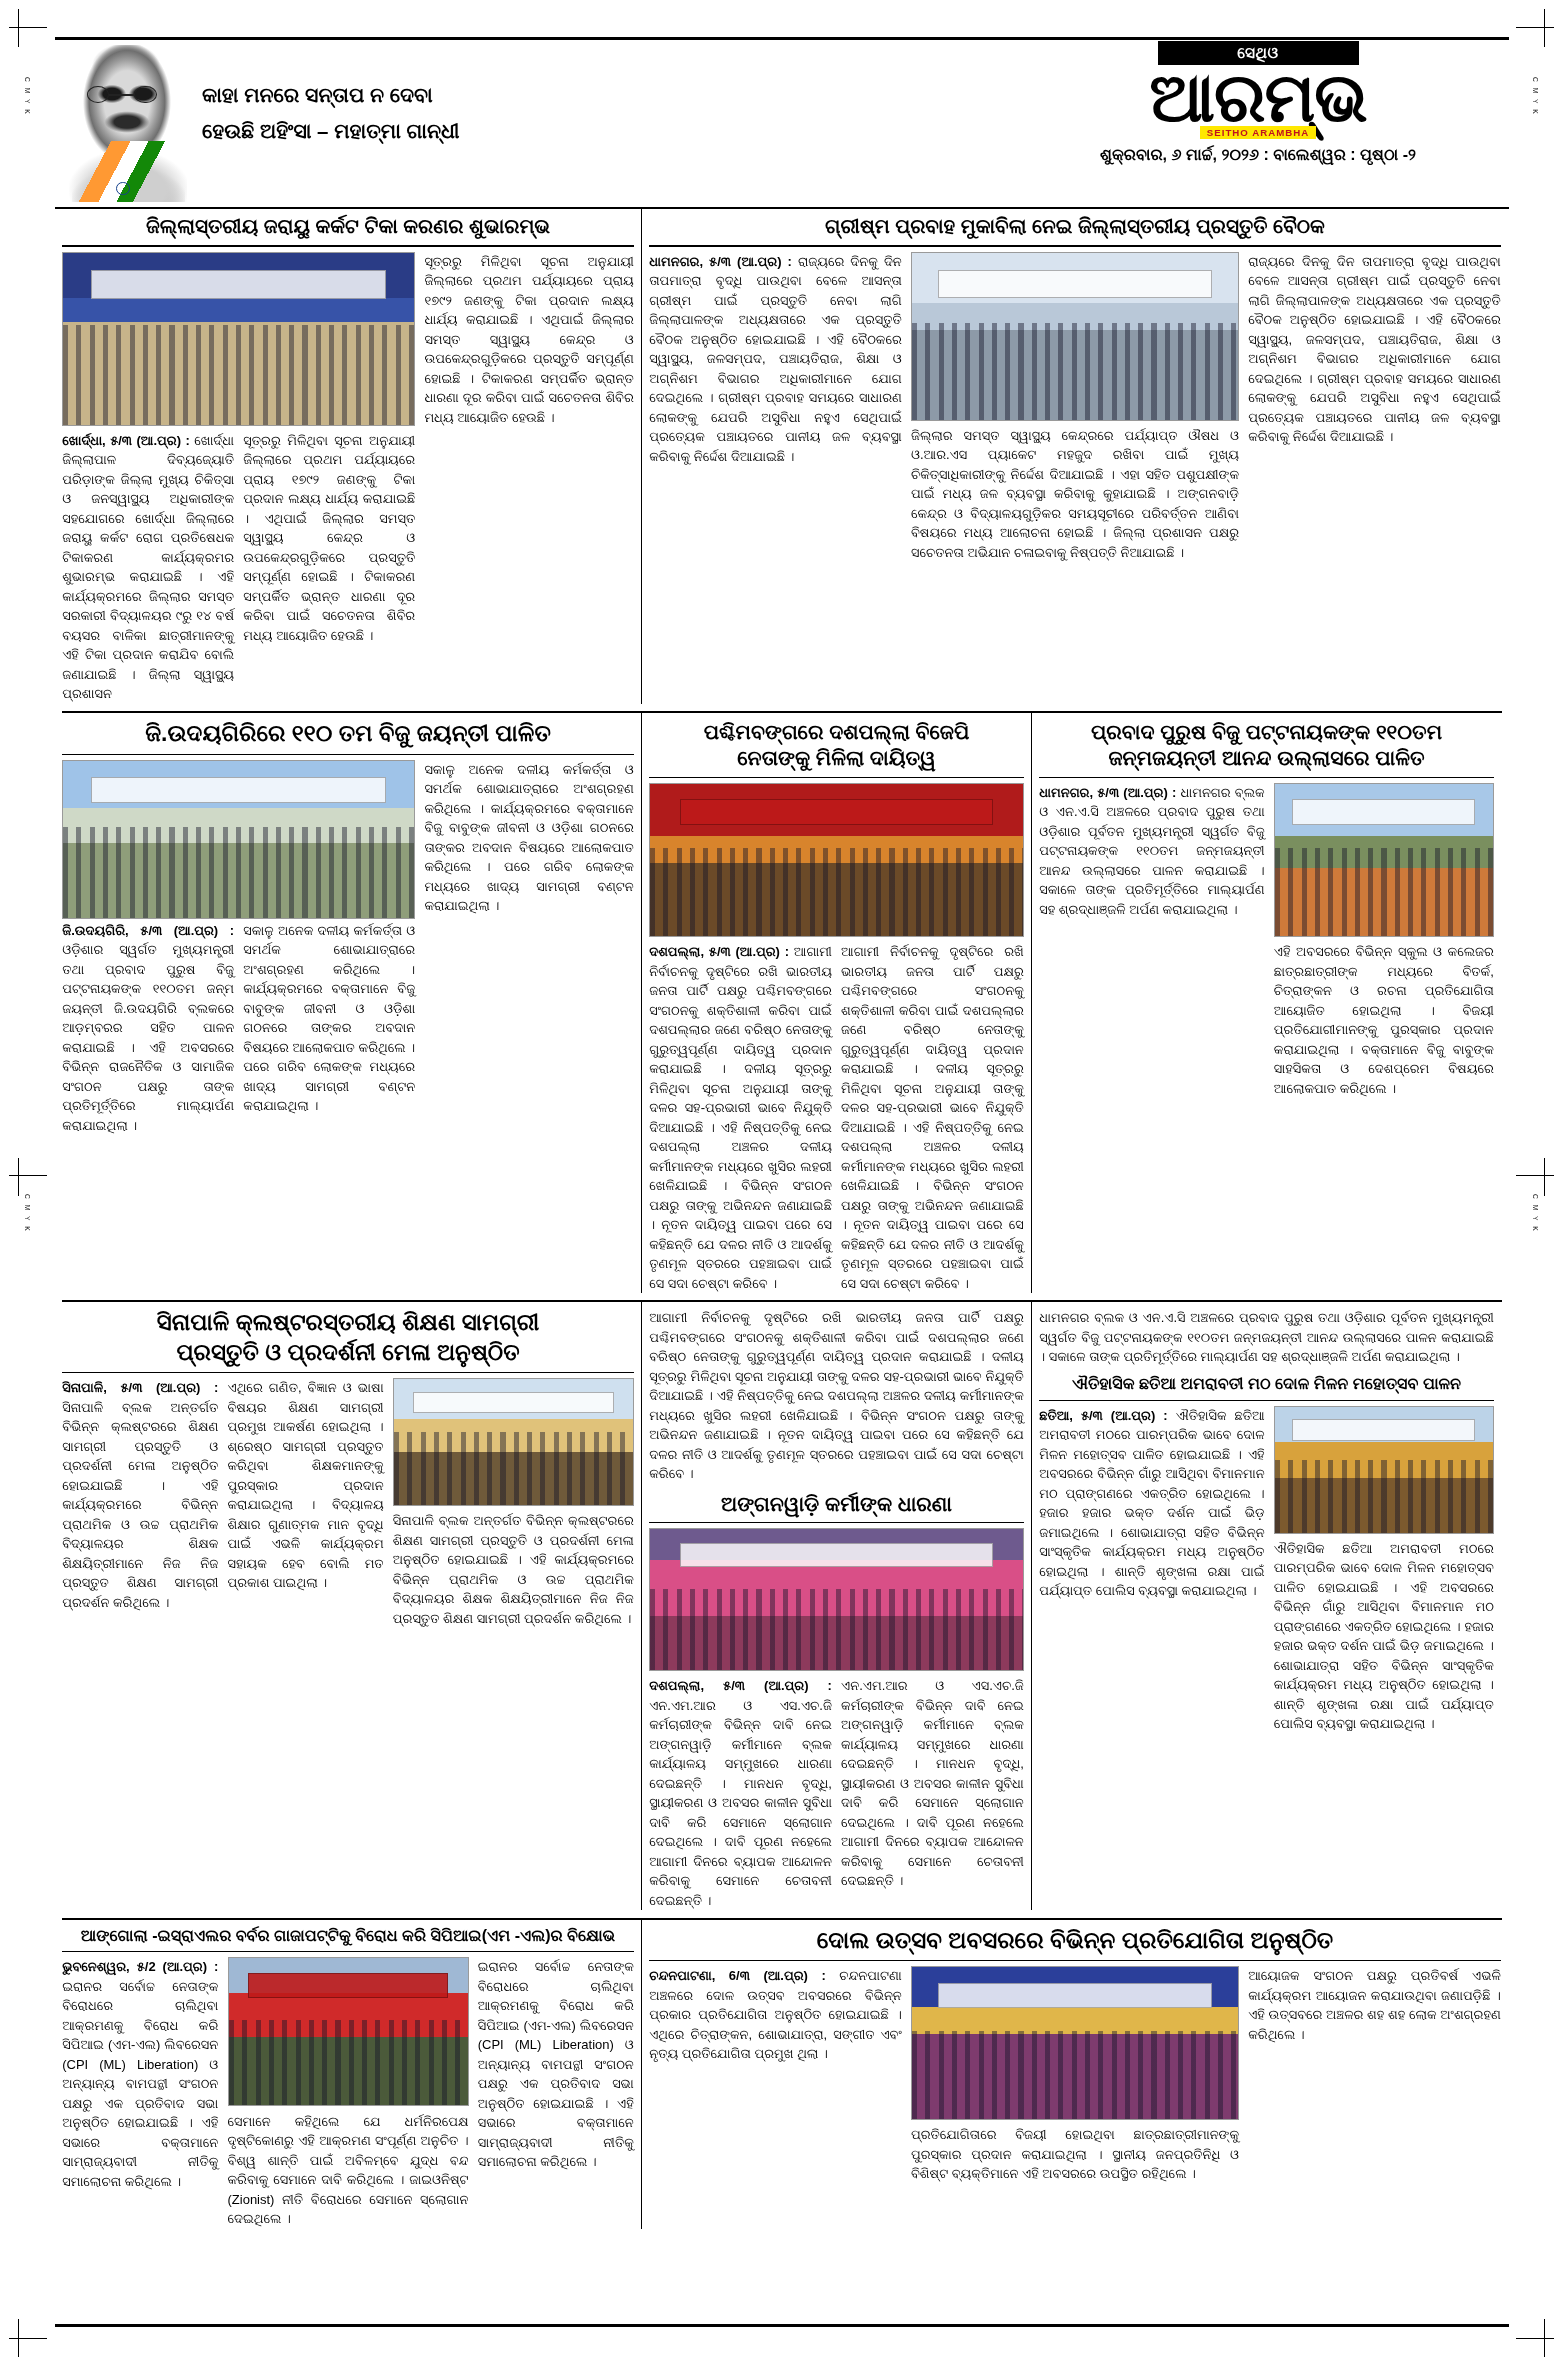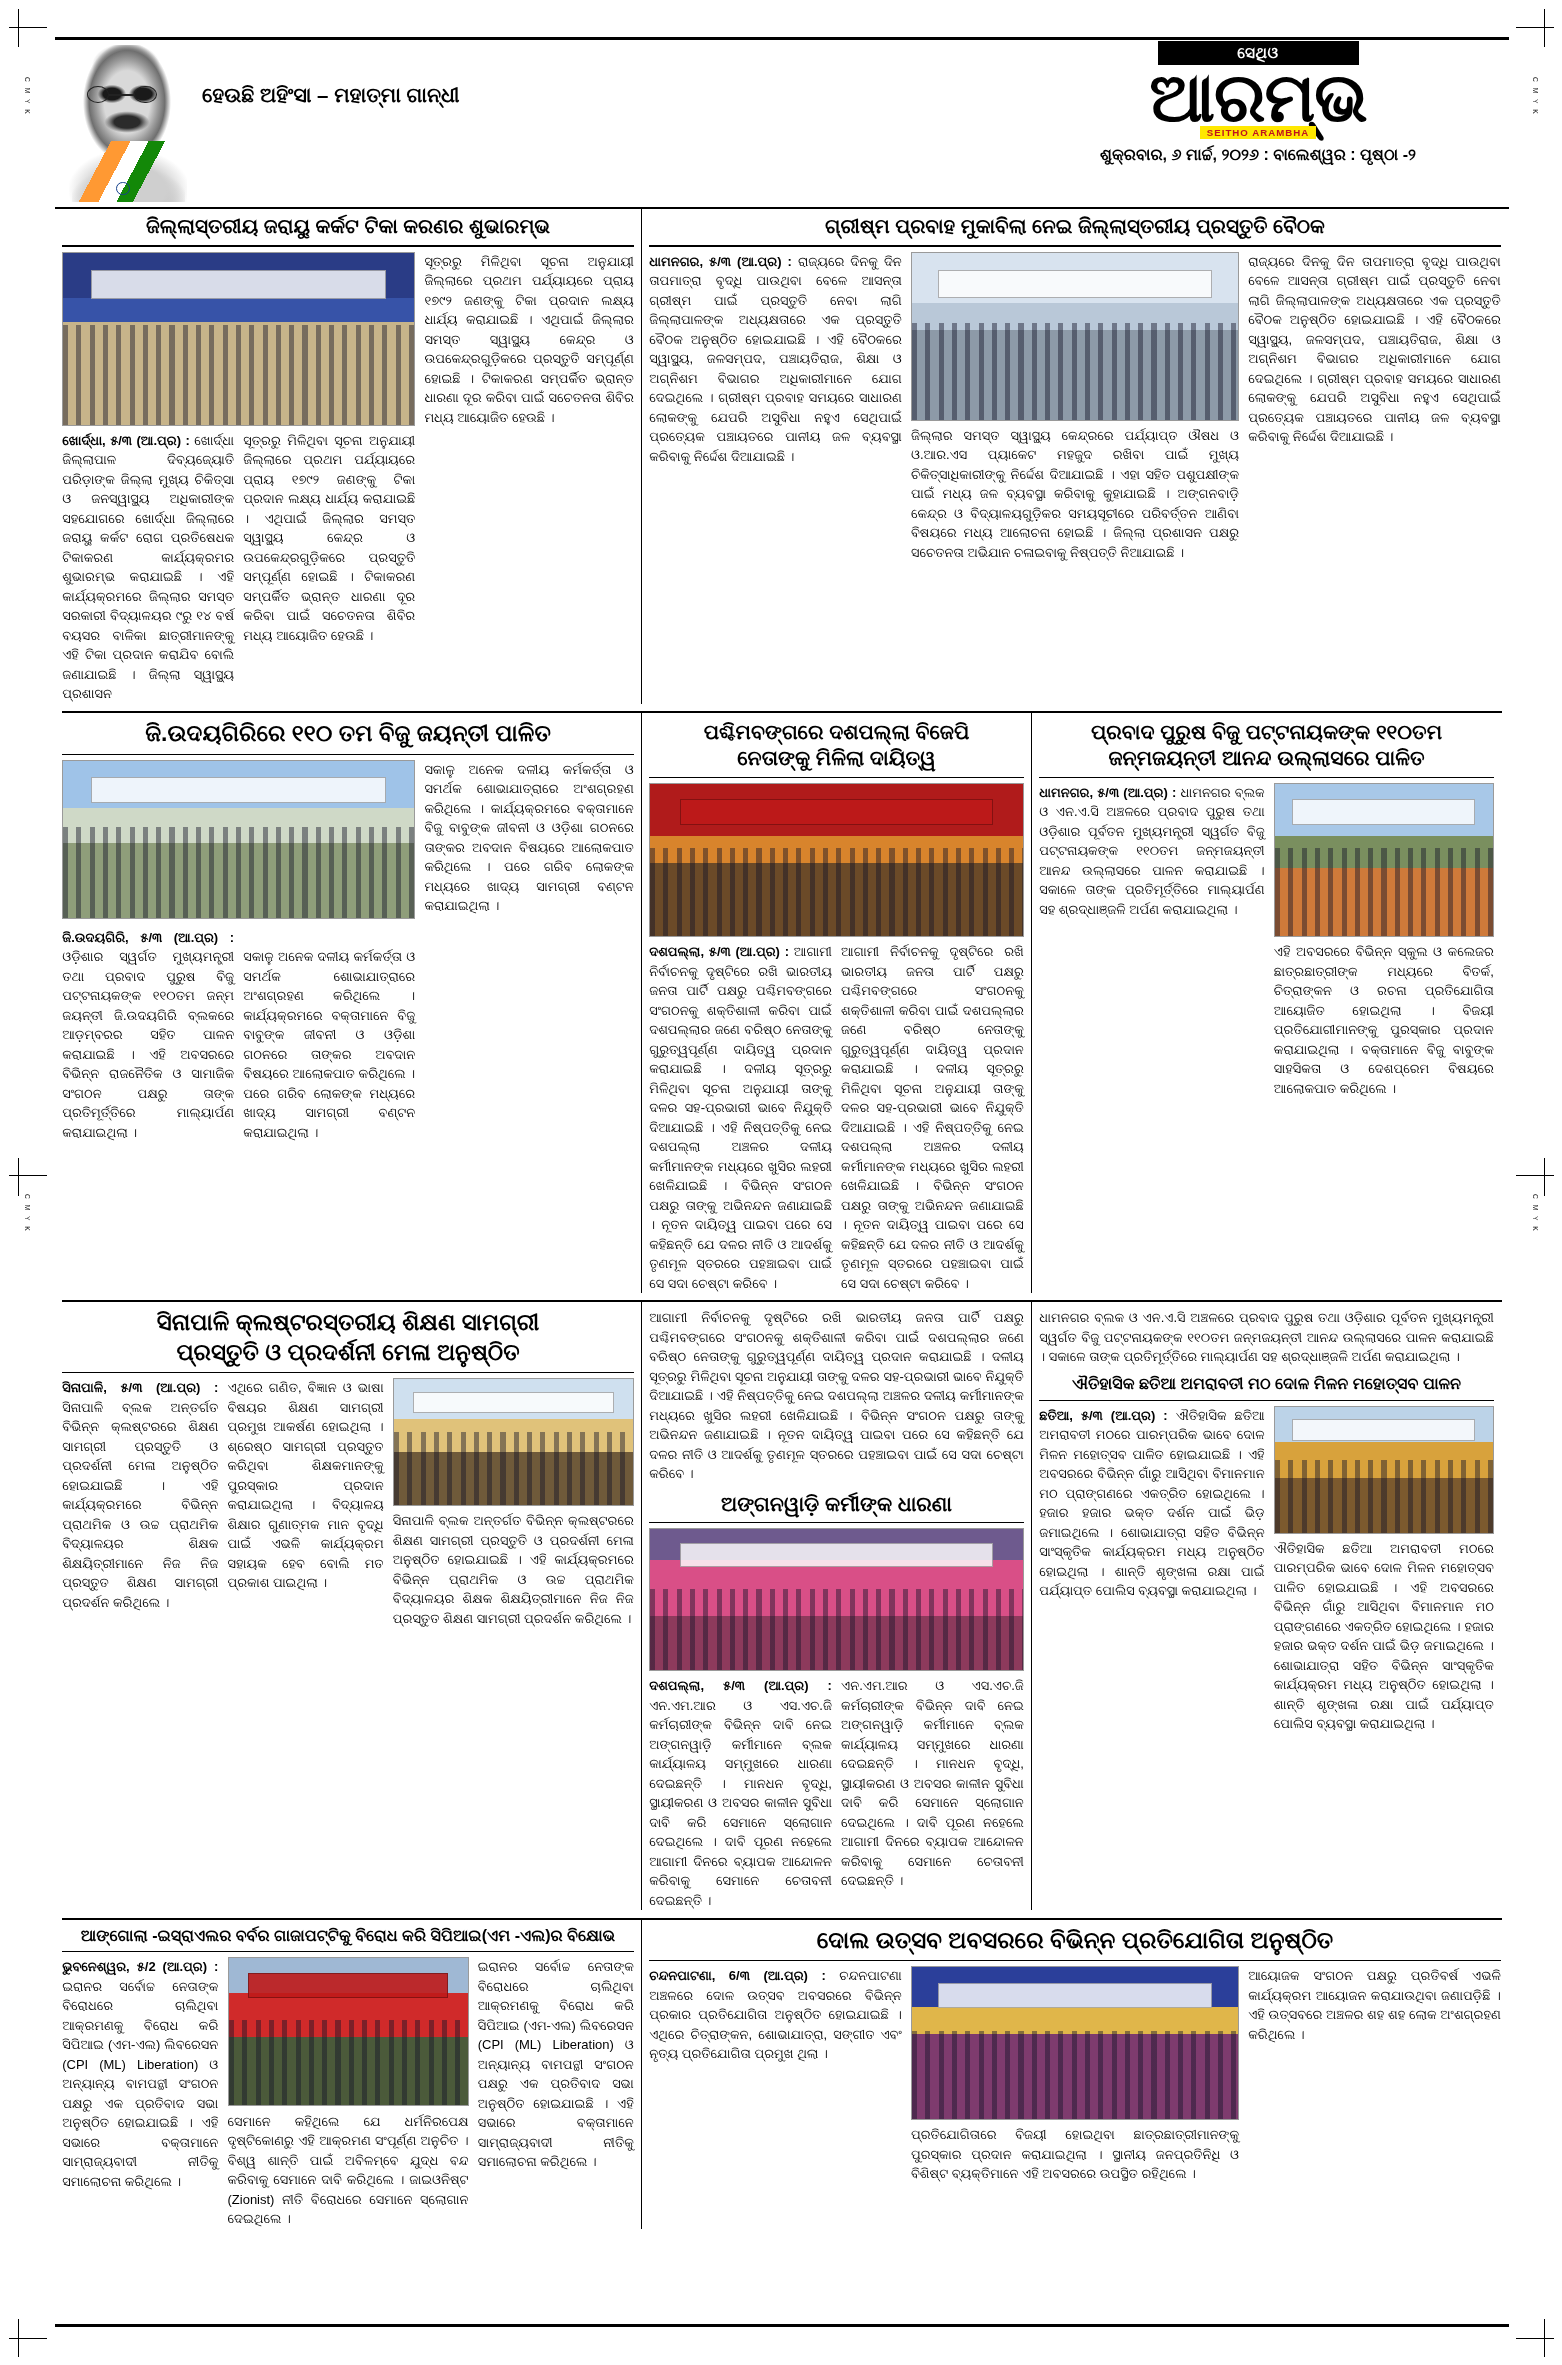--- a/index.html
+++ b/index.html
@@ -185,20 +185,21 @@
             <div class="lens r"></div>
             <div class="bridge"></div>
         </div>
         <div class="gandhi-shoulder"></div>
         <div class="gandhi-body"></div>
         <div class="gandhi-chakra"></div>
       </div>
     </div>
 
     <div class="quote">
+      <div>କାହା ମନରେ ସନ୍ତାପ ନ ଦେବା</div>
       <div>ହେଉଛି ଅହିଂସା – ମହାତ୍ମା ଗାନ୍ଧୀ</div>
     </div>
 
     <div class="brand">
       <div class="brand-kicker">ସେଥିଓ</div>
       <div class="brand-title">ଆରମ୍ଭ</div>
       <div class="brand-en">SEITHO ARAMBHA</div>
       <div class="brand-date">ଶୁକ୍ରବାର, ୬ ମାର୍ଚ୍ଚ, ୨୦୨୬ : ବାଲେଶ୍ୱର : ପୃଷ୍ଠା -୨</div>
     </div>
   </div>
@@ -266,21 +267,21 @@
 
     <div style="width:586px;padding:6.1px 7.2px 0;">
       <div class="hl hl-lg" style="margin-bottom:5.1px;">ଜି.ଉଦୟଗିରିରେ ୧୧୦ ତମ ବିଜୁ ଜୟନ୍ତୀ ପାଳିତ</div>
       <div class="rule-thin" style="margin-bottom:5.1px;"></div>
       <div class="colset">
         <div class="col" style="flex:0 0 353px;">
           <div class="photo ph-crowd" style="height:159px;">
             <div class="ph-banner"></div>
               <div class="ph-figs"></div>
           </div>
-          <div class="colset" style="margin-top:9px;align-items:flex-end;">
+          <div class="colset" style="margin-top:2px;">
             <div class="col">
               <div class="body-txt">
                 <b>ଜି.ଉଦୟଗିରି, ୫/୩ (ଆ.ପ୍ର) :</b>
                 <span>ଓଡ଼ିଶାର ସ୍ୱର୍ଗତ ମୁଖ୍ୟମନ୍ତ୍ରୀ ତଥା ପ୍ରବାଦ ପୁରୁଷ ବିଜୁ ପଟ୍ଟନାୟକଙ୍କ ୧୧୦ତମ ଜନ୍ମ ଜୟନ୍ତୀ ଜି.ଉଦୟଗିରି ବ୍ଲକରେ ଆଡ଼ମ୍ବରର ସହିତ ପାଳନ କରାଯାଇଛି । ଏହି ଅବସରରେ ବିଭିନ୍ନ ରାଜନୈତିକ ଓ ସାମାଜିକ ସଂଗଠନ ପକ୍ଷରୁ ତାଙ୍କ ପ୍ରତିମୂର୍ତ୍ତିରେ ମାଲ୍ୟାର୍ପଣ କରାଯାଇଥିଲା ।</span>
               </div>
             </div>
             <div class="col">
               <div class="body-txt">ସକାଳୁ ଅନେକ ଦଳୀୟ କର୍ମକର୍ତ୍ତା ଓ ସମର୍ଥକ ଶୋଭାଯାତ୍ରାରେ ଅଂଶଗ୍ରହଣ କରିଥିଲେ । କାର୍ଯ୍ୟକ୍ରମରେ ବକ୍ତାମାନେ ବିଜୁ ବାବୁଙ୍କ ଜୀବନୀ ଓ ଓଡ଼ିଶା ଗଠନରେ ତାଙ୍କର ଅବଦାନ ବିଷୟରେ ଆଲୋକପାତ କରିଥିଲେ । ପରେ ଗରିବ ଲୋକଙ୍କ ମଧ୍ୟରେ ଖାଦ୍ୟ ସାମଗ୍ରୀ ବଣ୍ଟନ କରାଯାଇଥିଲା ।</div>
             </div>
           </div>

